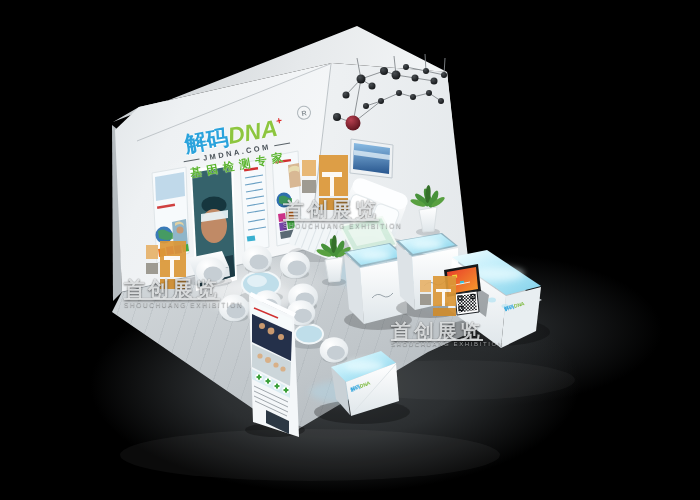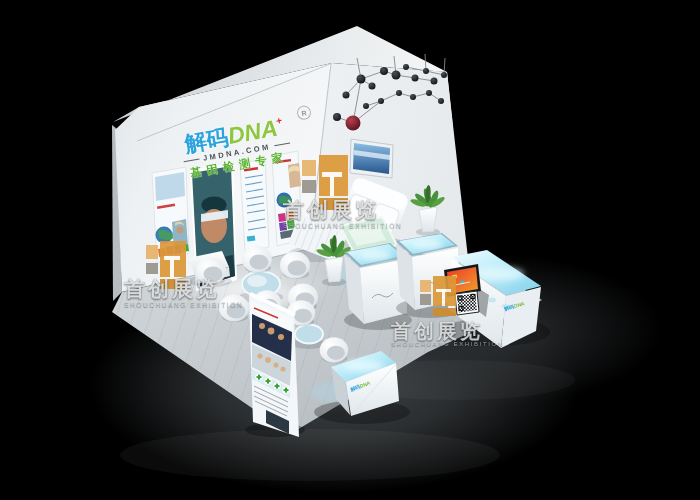--- a/index.html
+++ b/index.html
@@ -67,21 +67,21 @@
   .mini-logo .cn{color:#2ba3dc;}
   .mini-logo .en{color:#7ab83a;}
   .mini-logo.on-wedge{left:350px;top:384px;transform:rotate(-20deg);}
   .mini-logo.on-reception{left:504px;top:304px;transform:rotate(-16deg);}
 
   
   .wm{position:absolute;z-index:30;opacity:.92;}
   .wm-logo{position:absolute;}
   .wm-b{position:absolute;}
   .wm-cn{position:absolute;font-weight:bold;color:rgba(236,238,239,.88);white-space:nowrap;
-    text-shadow:0 1px 2px rgba(0,0,0,.55),0 0 1px rgba(0,0,0,.4);line-height:1;}
+    text-shadow:0 1px 2px rgba(0,0,0,.55),0 0 1px rgba(0,0,0,.4);line-height:1;text-decoration:underline;}
   .wm-en{position:absolute;color:rgba(206,209,211,.72);white-space:nowrap;letter-spacing:1.6px;
     font-size:6.5px;text-shadow:0 1px 1px rgba(0,0,0,.5);line-height:1;}
   .wm1{left:124px;top:241px;width:120px;height:70px;}
   .wm1 .wm-logo{left:22px;top:0;width:40px;height:54px;}
   .wm1 .wm-cn{left:0;top:37px;font-size:21px;letter-spacing:3px;}
   .wm1 .wm-en{left:0;top:61px;}
   .wm2{left:283px;top:155px;width:120px;height:76px;}
   .wm2 .wm-logo{left:19px;top:0;width:46px;height:62px;}
   .wm2 .wm-cn{left:0;top:44px;font-size:21px;letter-spacing:3px;}
   .wm2 .wm-en{left:0;top:68px;}

